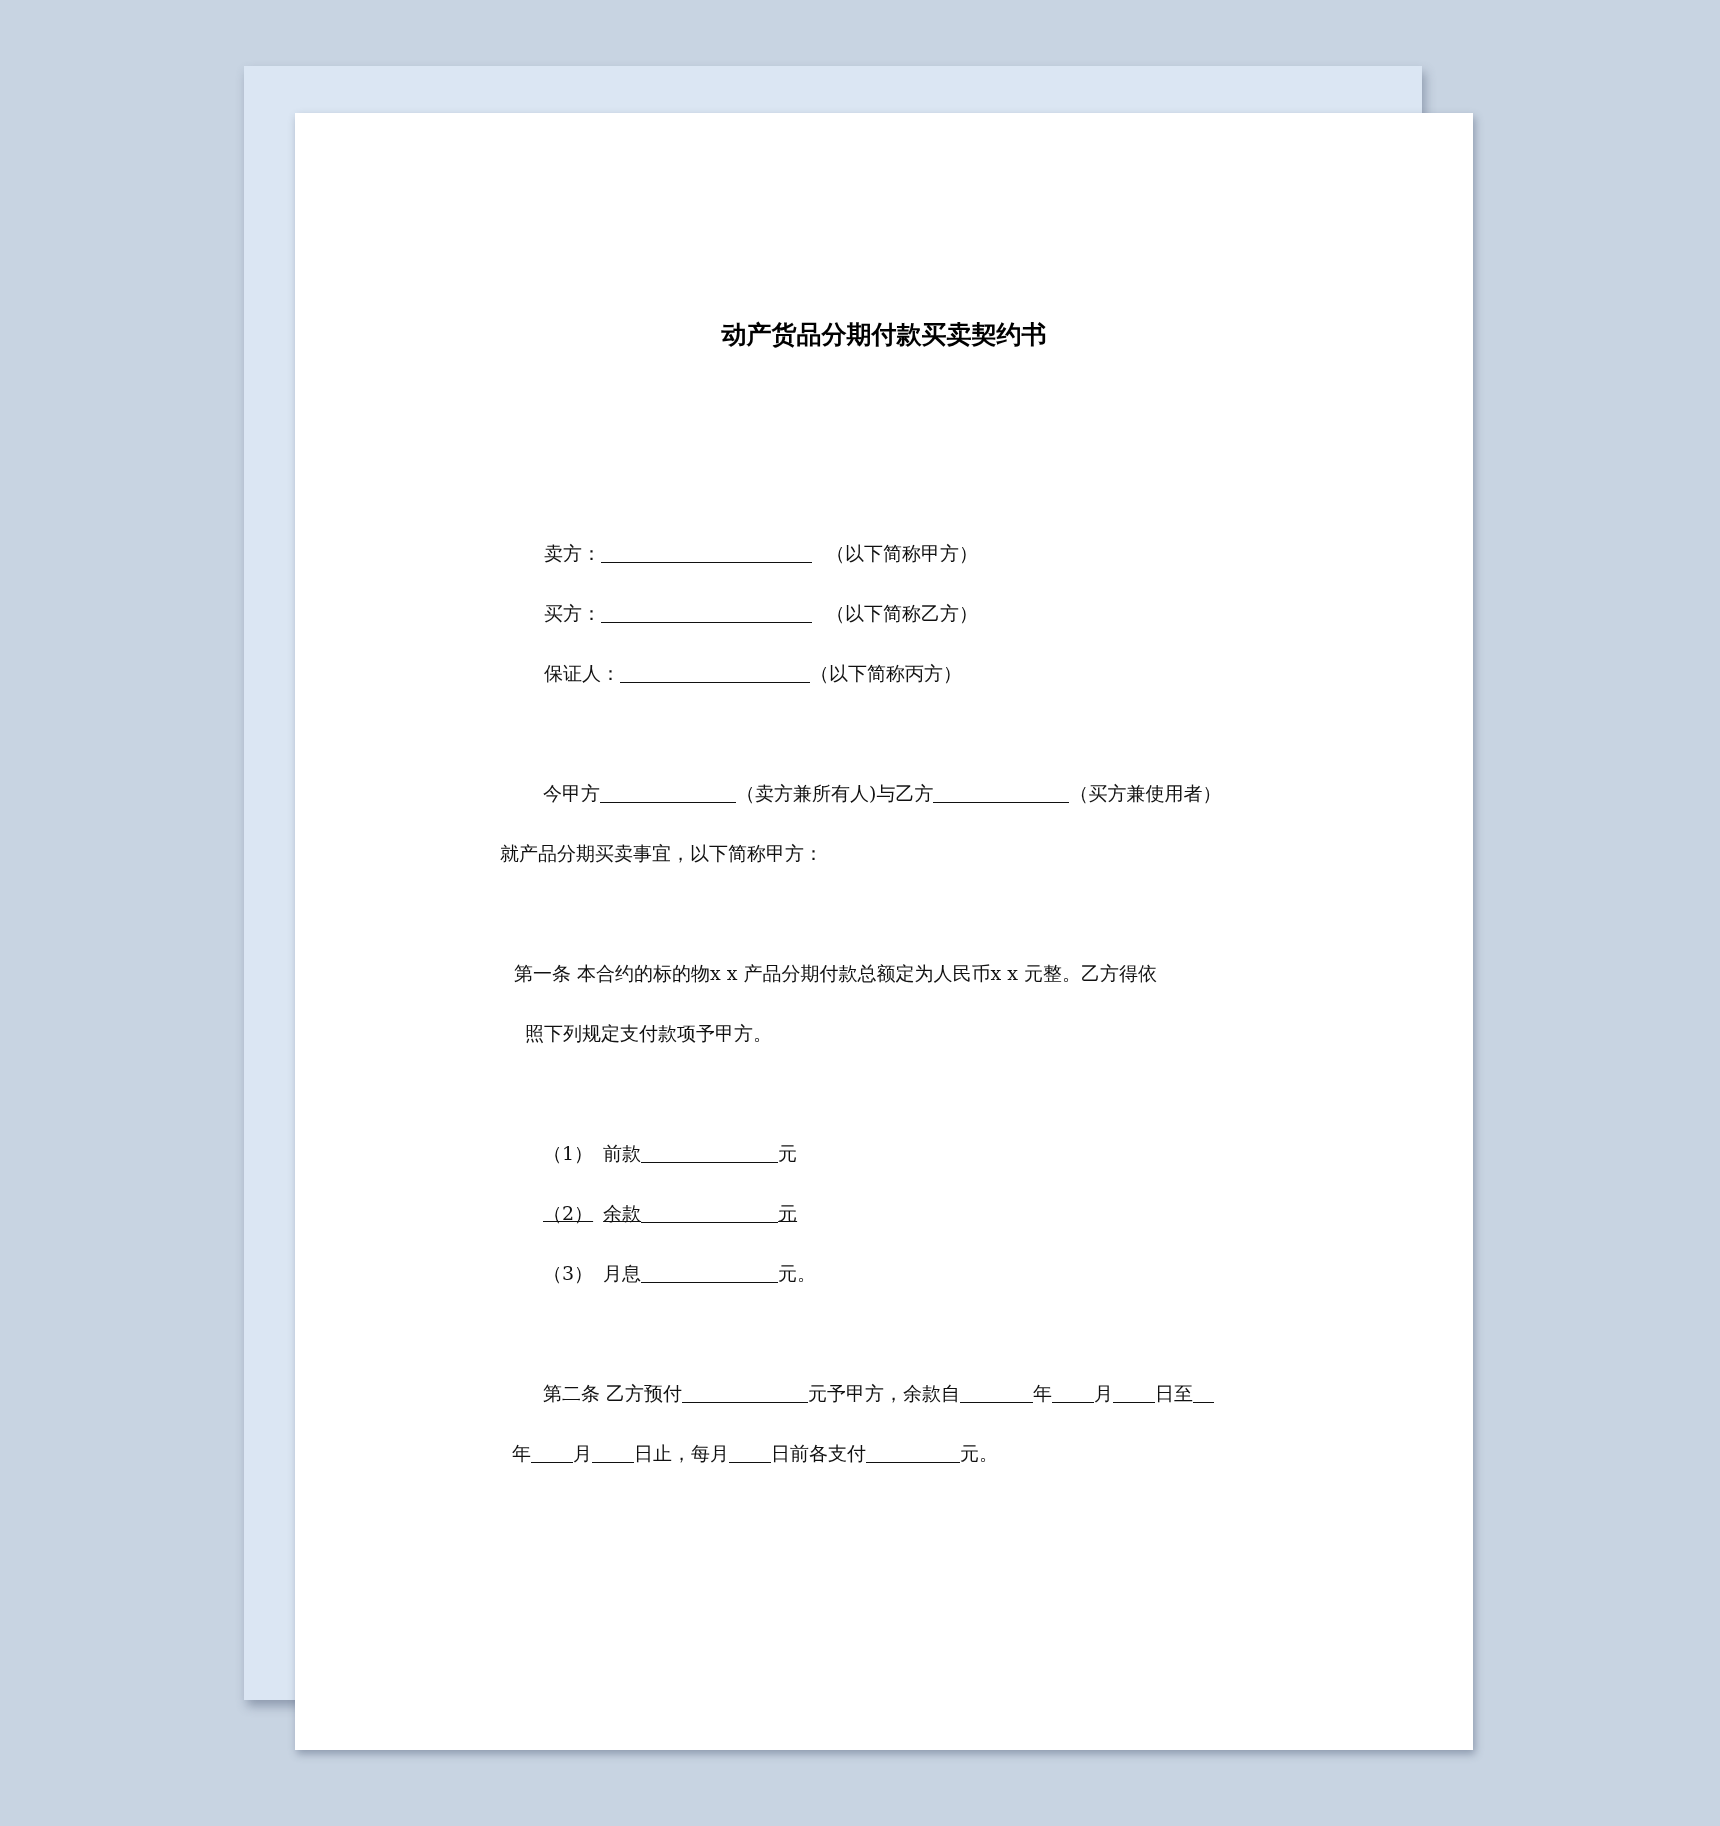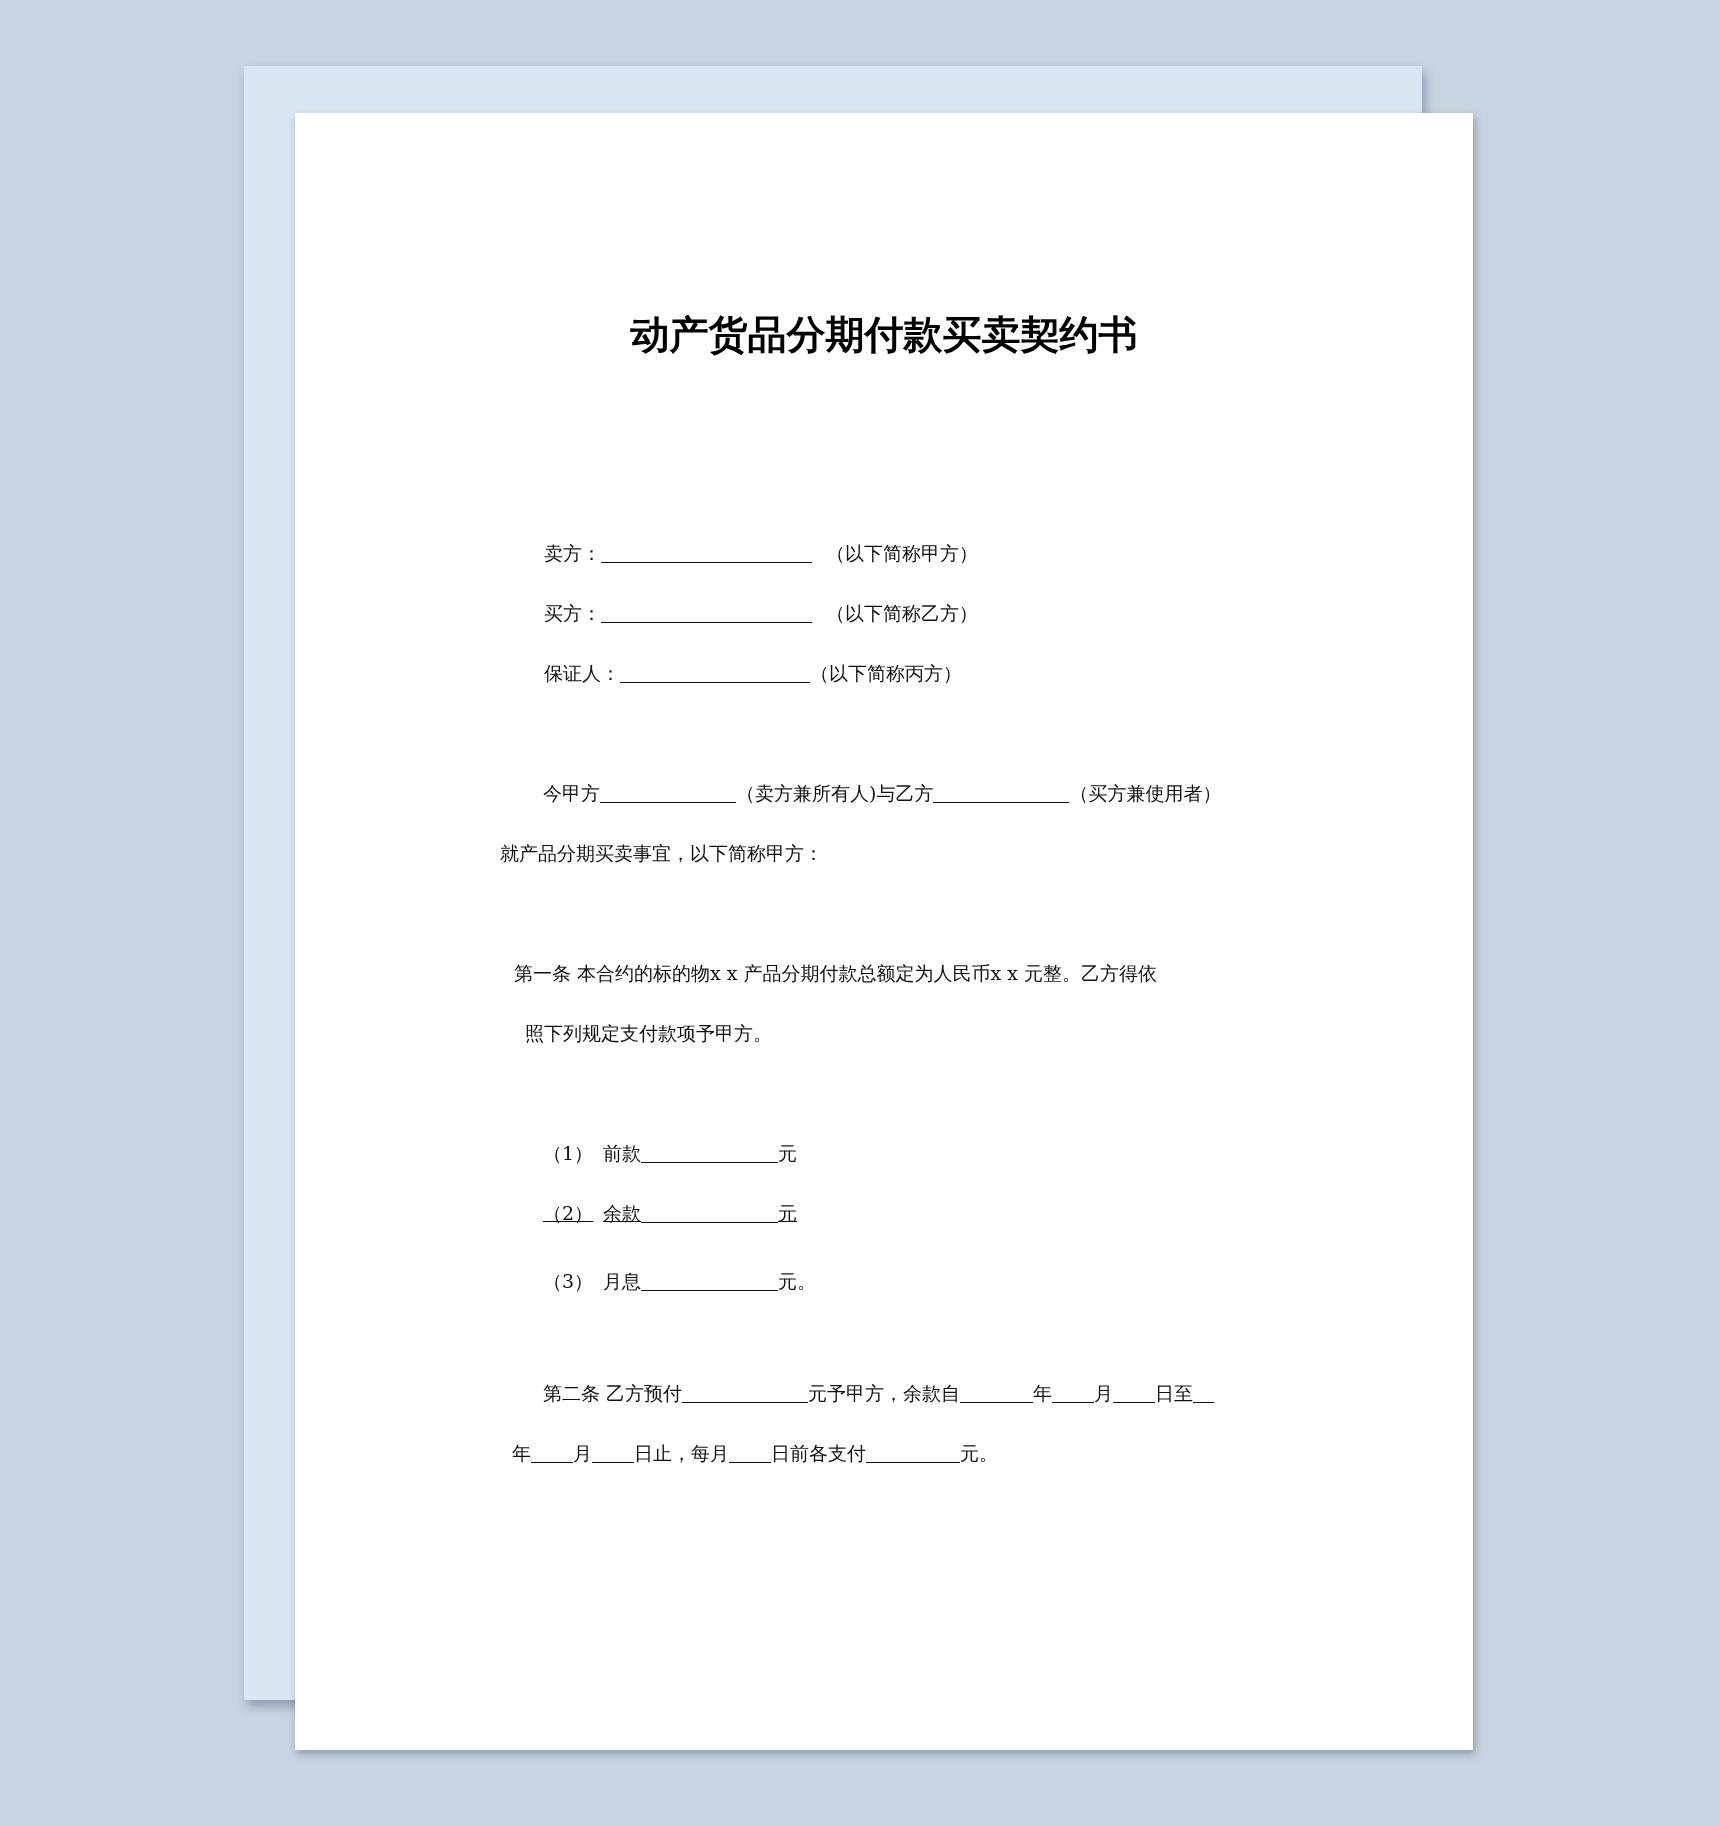--- a/index.html
+++ b/index.html
@@ -19,21 +19,21 @@
   .sheet-front {
     position: absolute; left: 295px; top: 113px;
     width: 1178px; height: 1637px;
     background: #ffffff;
     box-shadow: 2px 4px 8px rgba(70, 85, 110, 0.45);
   }
   .title {
     position: absolute; left: 295px; width: 1178px; top: 311px;
     text-align: center;
     font-family: "DejaVu Sans", "Liberation Sans", sans-serif;
-    font-weight: bold; font-size: 39px; line-height: 48px;
+    font-weight: bold; font-size: 25px; line-height: 48px;
     letter-spacing: 0px; color: #000;
   }
   .line {
     position: absolute; white-space: nowrap;
     font-size: 19px; line-height: 26px; height: 26px;
   }
   .blank {
     display: inline-block; vertical-align: baseline;
     border-bottom: 1.6px solid #111;
     height: 18px; margin-bottom: -3px;
@@ -65,21 +65,21 @@
 
 <div class="line" style="left:514px; top:960px;">第一条 本合约的标的物x x 产品分期付款总额定为人民币x x 元整。乙方得依</div>
 <div class="line" style="left:500px; top:1020px;margin-left:25px;">照下列规定支付款项予甲方。</div>
 
 <div class="line" style="left:543px; top:1140px;">
   <span>（1）</span><span class="gap" style="width:10px"></span><span>前款</span><span class="blank" style="width:137px"></span><span>元</span>
 </div>
 <div class="line" style="left:543px; top:1200px;text-decoration:underline;">
   <span>（2）</span><span class="gap" style="width:10px"></span><span>余款</span><span class="blank" style="width:137px"></span><span>元</span>
 </div>
-<div class="line" style="left:543px; top:1260px;margin-top:8px;">
+<div class="line" style="left:543px; top:1260px;">
   <span>（3）</span><span class="gap" style="width:10px"></span><span>月息</span><span class="blank" style="width:137px"></span><span>元。</span>
 </div>
 
 <div class="line" style="left:543px; top:1380px;">
   <span>第二条 乙方预付</span><span class="blank" style="width:126px"></span><span>元予甲方，余款自</span><span class="blank" style="width:73px"></span><span>年</span><span class="blank" style="width:42px"></span><span>月</span><span class="blank" style="width:42px"></span><span>日至</span><span class="blank" style="width:21px"></span>
 </div>
 <div class="line" style="left:500px; top:1440px;margin-left:12px;">
   <span>年</span><span class="blank" style="width:42px"></span><span>月</span><span class="blank" style="width:42px"></span><span>日止，每月</span><span class="blank" style="width:42px"></span><span>日前各支付</span><span class="blank" style="width:94px"></span><span>元。</span>
 </div>
 

